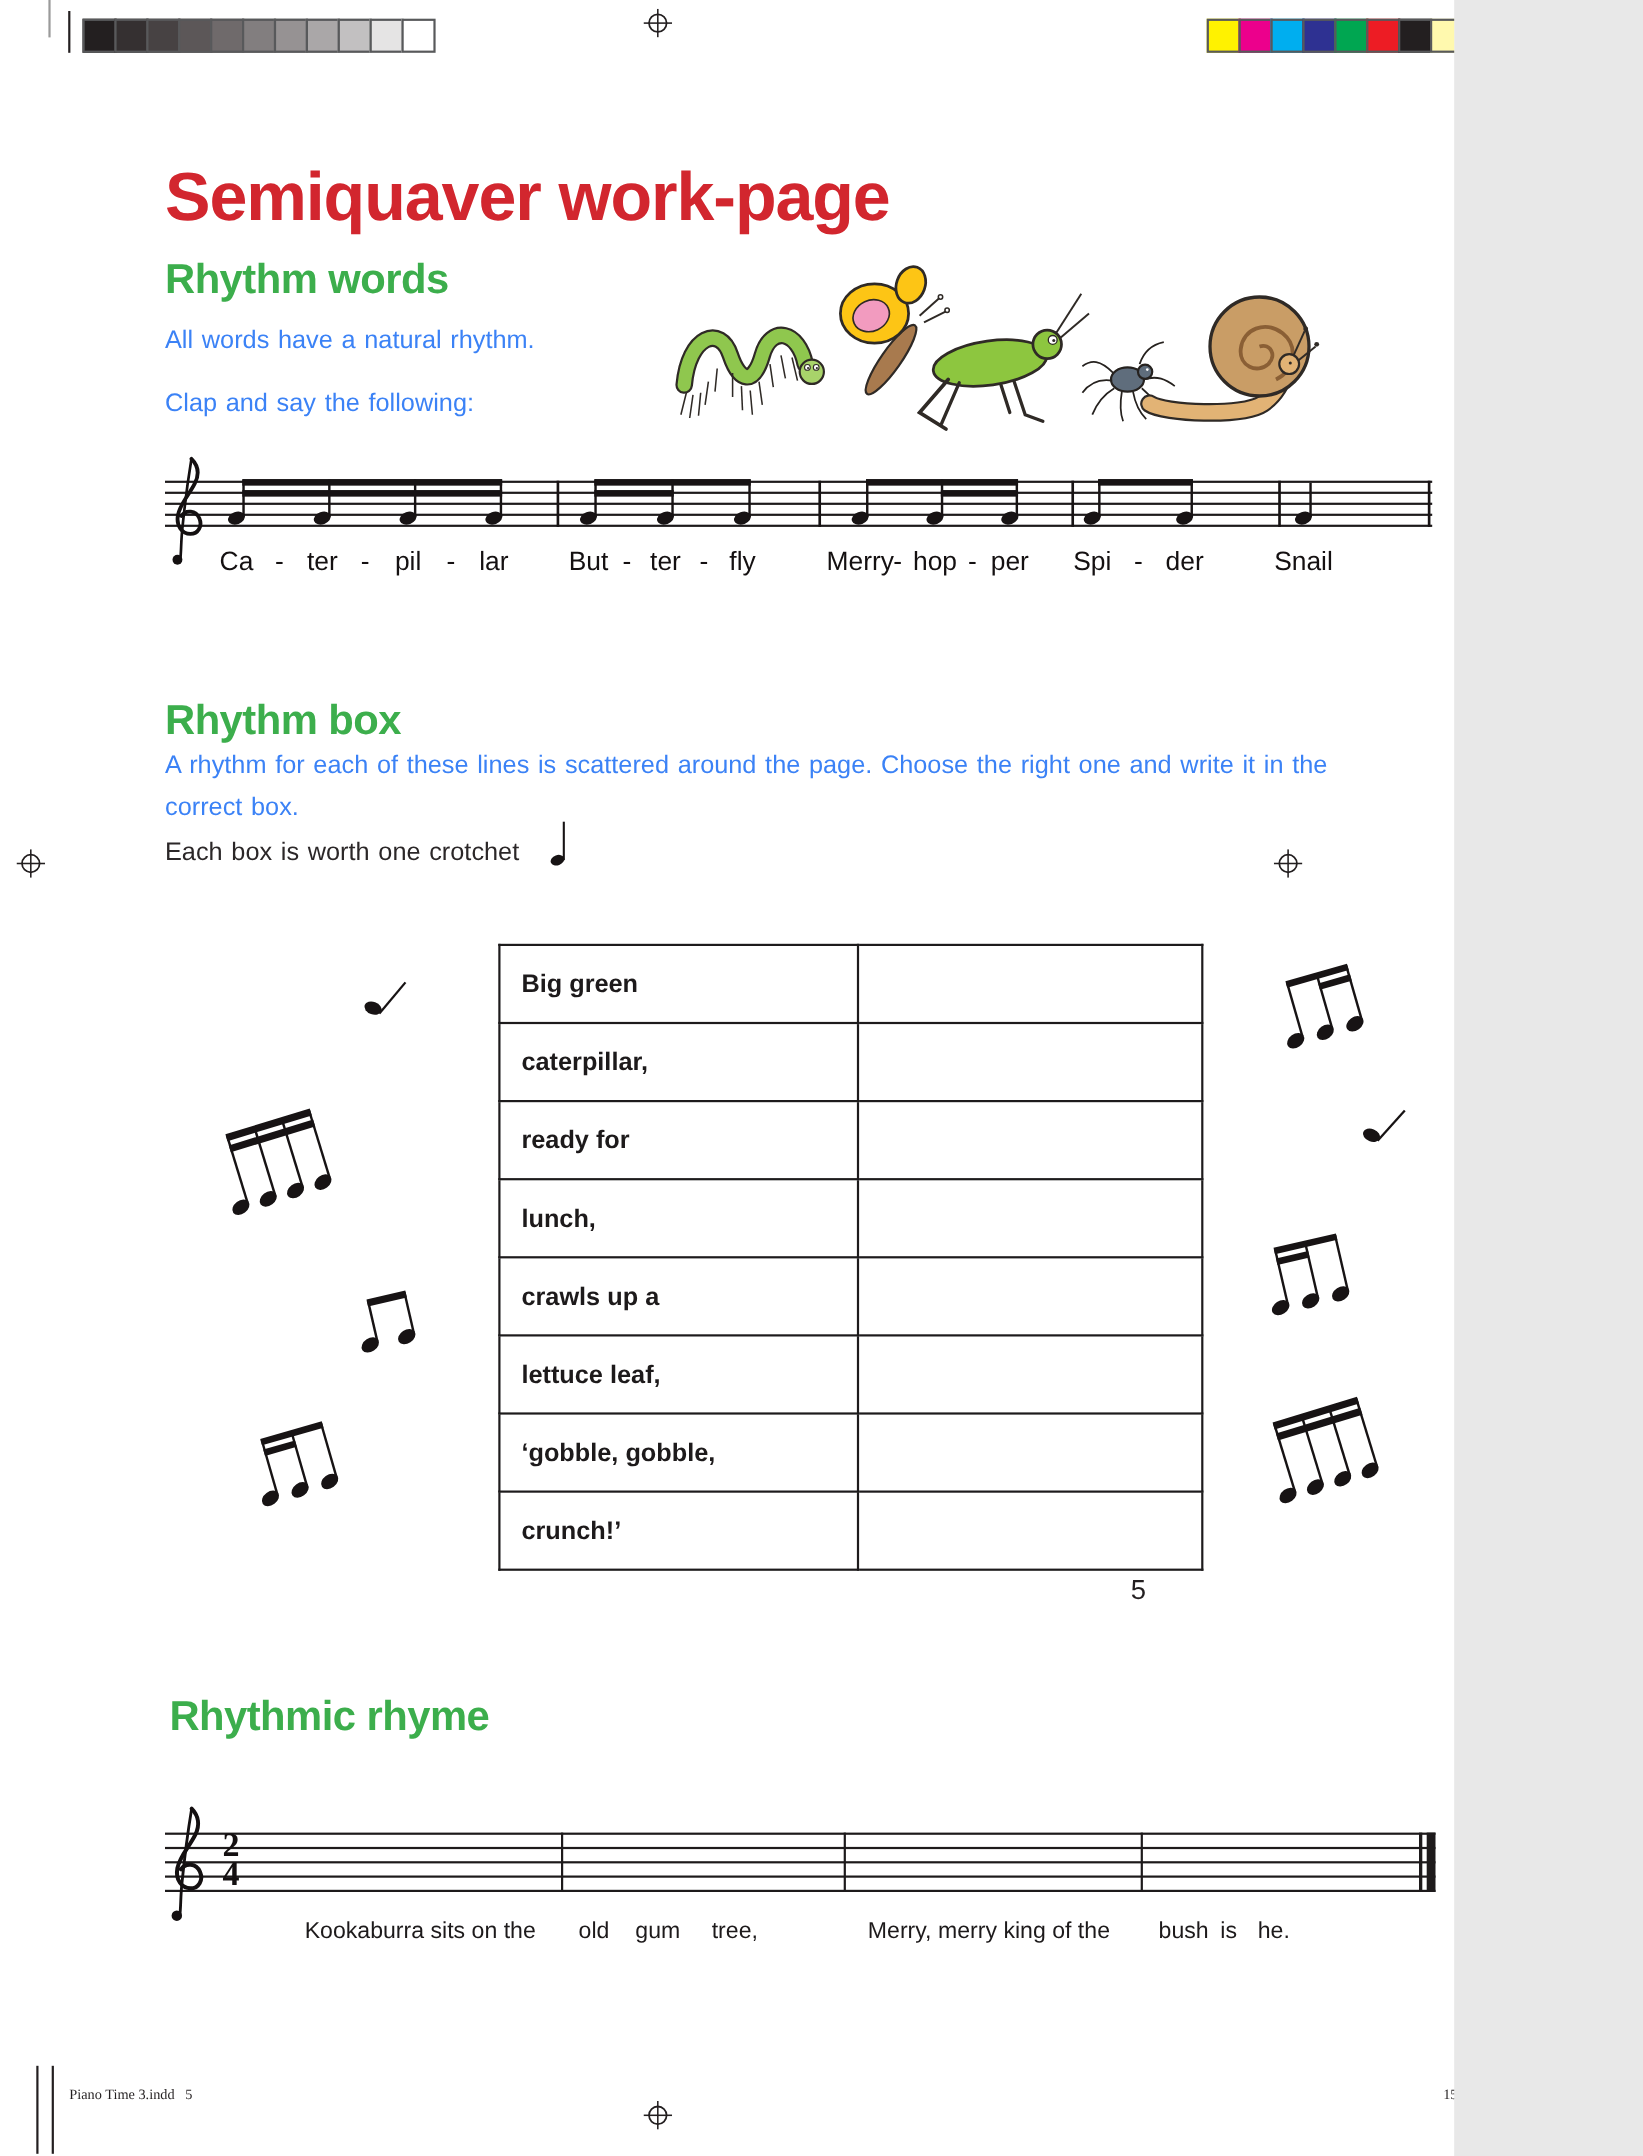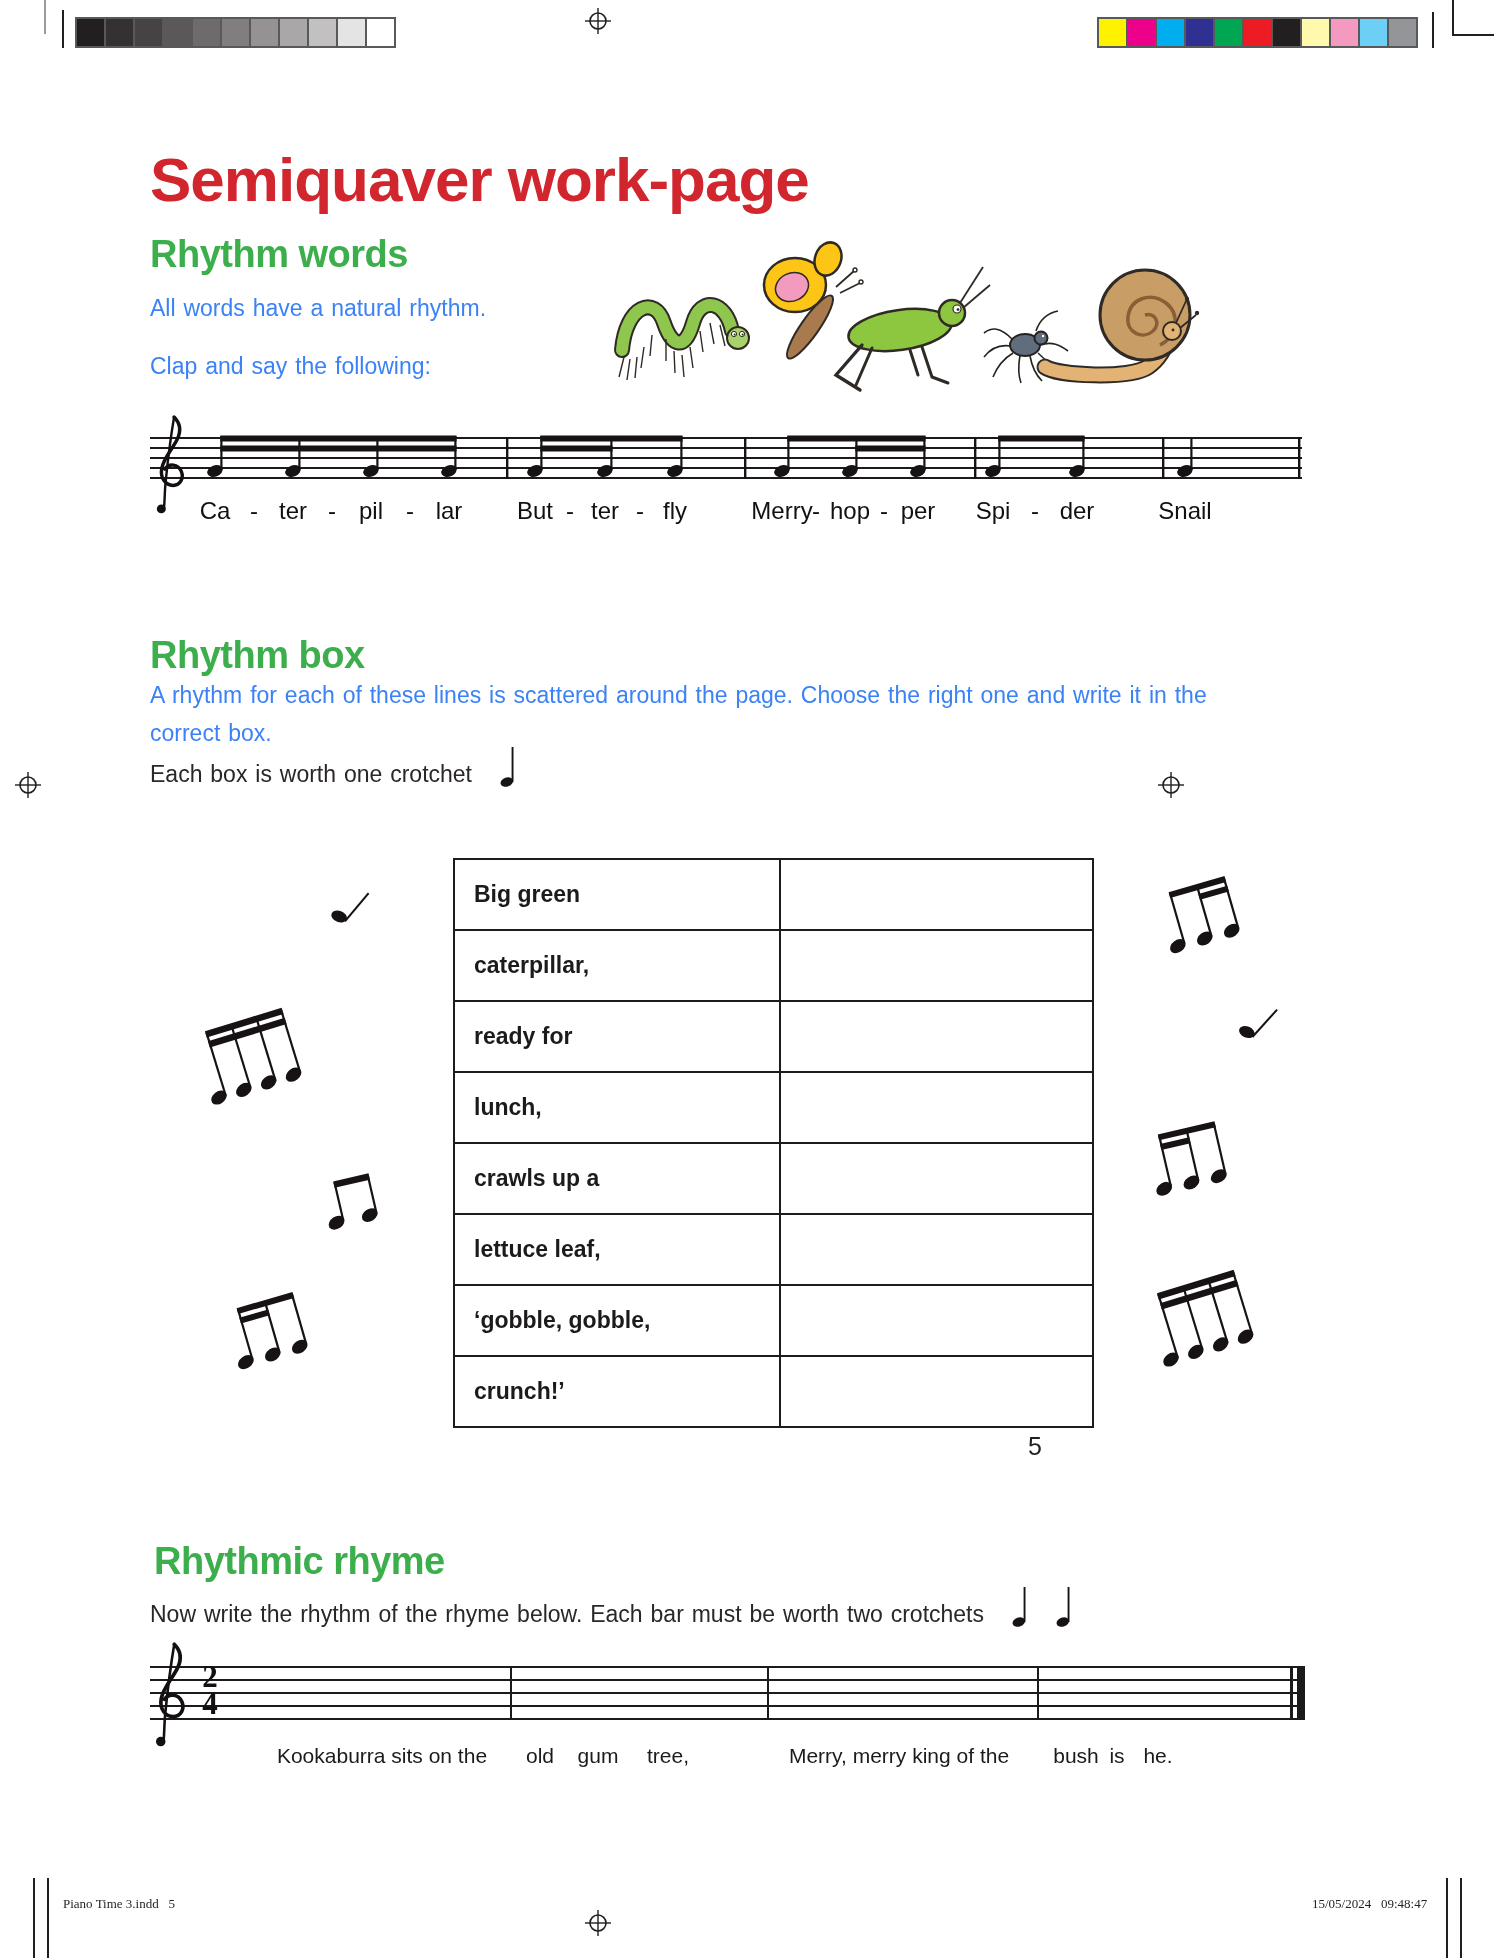--- a/index.html
+++ b/index.html
@@ -1,16 +1,16 @@
 <!DOCTYPE html>
 <html><head>
 <meta charset="utf-8">
 <style>
   html,body{margin:0;padding:0;background:#e8e8e8;}
-  #page{position:relative;width:1494px;height:1960px;background:#ffffff;overflow:hidden;
+  #page{position:relative;width:1322px;height:1960px;background:#ffffff;overflow:hidden;
         font-family:"Liberation Sans",sans-serif;color:#2b2728;}
   .abs{position:absolute;}
   
   .swbar{position:absolute;display:flex;}
   .sw{width:27px;height:27px;border:2px solid #58595b;margin-left:-2px;}
   .sw:first-child{margin-left:0;}
   .cropline{position:absolute;background:#231f20;}
   .croplineg{position:absolute;background:#9a9a9a;}
   
   .title{position:absolute;left:150px;top:144px;font-size:62px;font-weight:bold;letter-spacing:-1px;color:#d2262e;}
@@ -378,29 +378,20 @@
       <use href="#ncrot"></use>
     </svg>
   <svg class="note" style="left:1146px;top:1118px;transform:rotate(-13deg);" width="90" height="80">
       <use href="#n3a"></use>
     </svg>
   <svg class="note" style="left:1148px;top:1270px;transform:rotate(-17deg);" width="112" height="94">
       <use href="#n4semi"></use>
     </svg>
 
   <h2 class="h2" style="left:150px;top:1536px;margin:4px;">Rhythmic rhyme</h2>
-  <div class="instr" style="left:150px;top:1582px;height:48px;">
-    <span class="txt">Now write the rhythm of the rhyme below. Each bar must be worth two crotchets</span>
-    <svg width="16" height="46" viewBox="0 0 16 46">
-        <use href="#ncrotsmall"></use>
-      </svg>
-    <svg width="16" height="46" viewBox="0 0 16 46">
-        <use href="#ncrotsmall"></use>
-      </svg>
-  </div>
 
   <div>
     <div class="sline" style="left:150px;top:1666px;width:1155px;"></div>
     <div class="sline" style="left:150px;top:1679px;width:1155px;"></div>
     <div class="sline" style="left:150px;top:1692px;width:1155px;"></div>
     <div class="sline" style="left:150px;top:1705px;width:1155px;"></div>
     <div class="sline" style="left:150px;top:1718px;width:1155px;"></div>
     <svg class="abs" style="left:149px;top:1640px" width="44" height="108" viewBox="0 0 40 100">
         <use href="#clef"></use>
       </svg>

